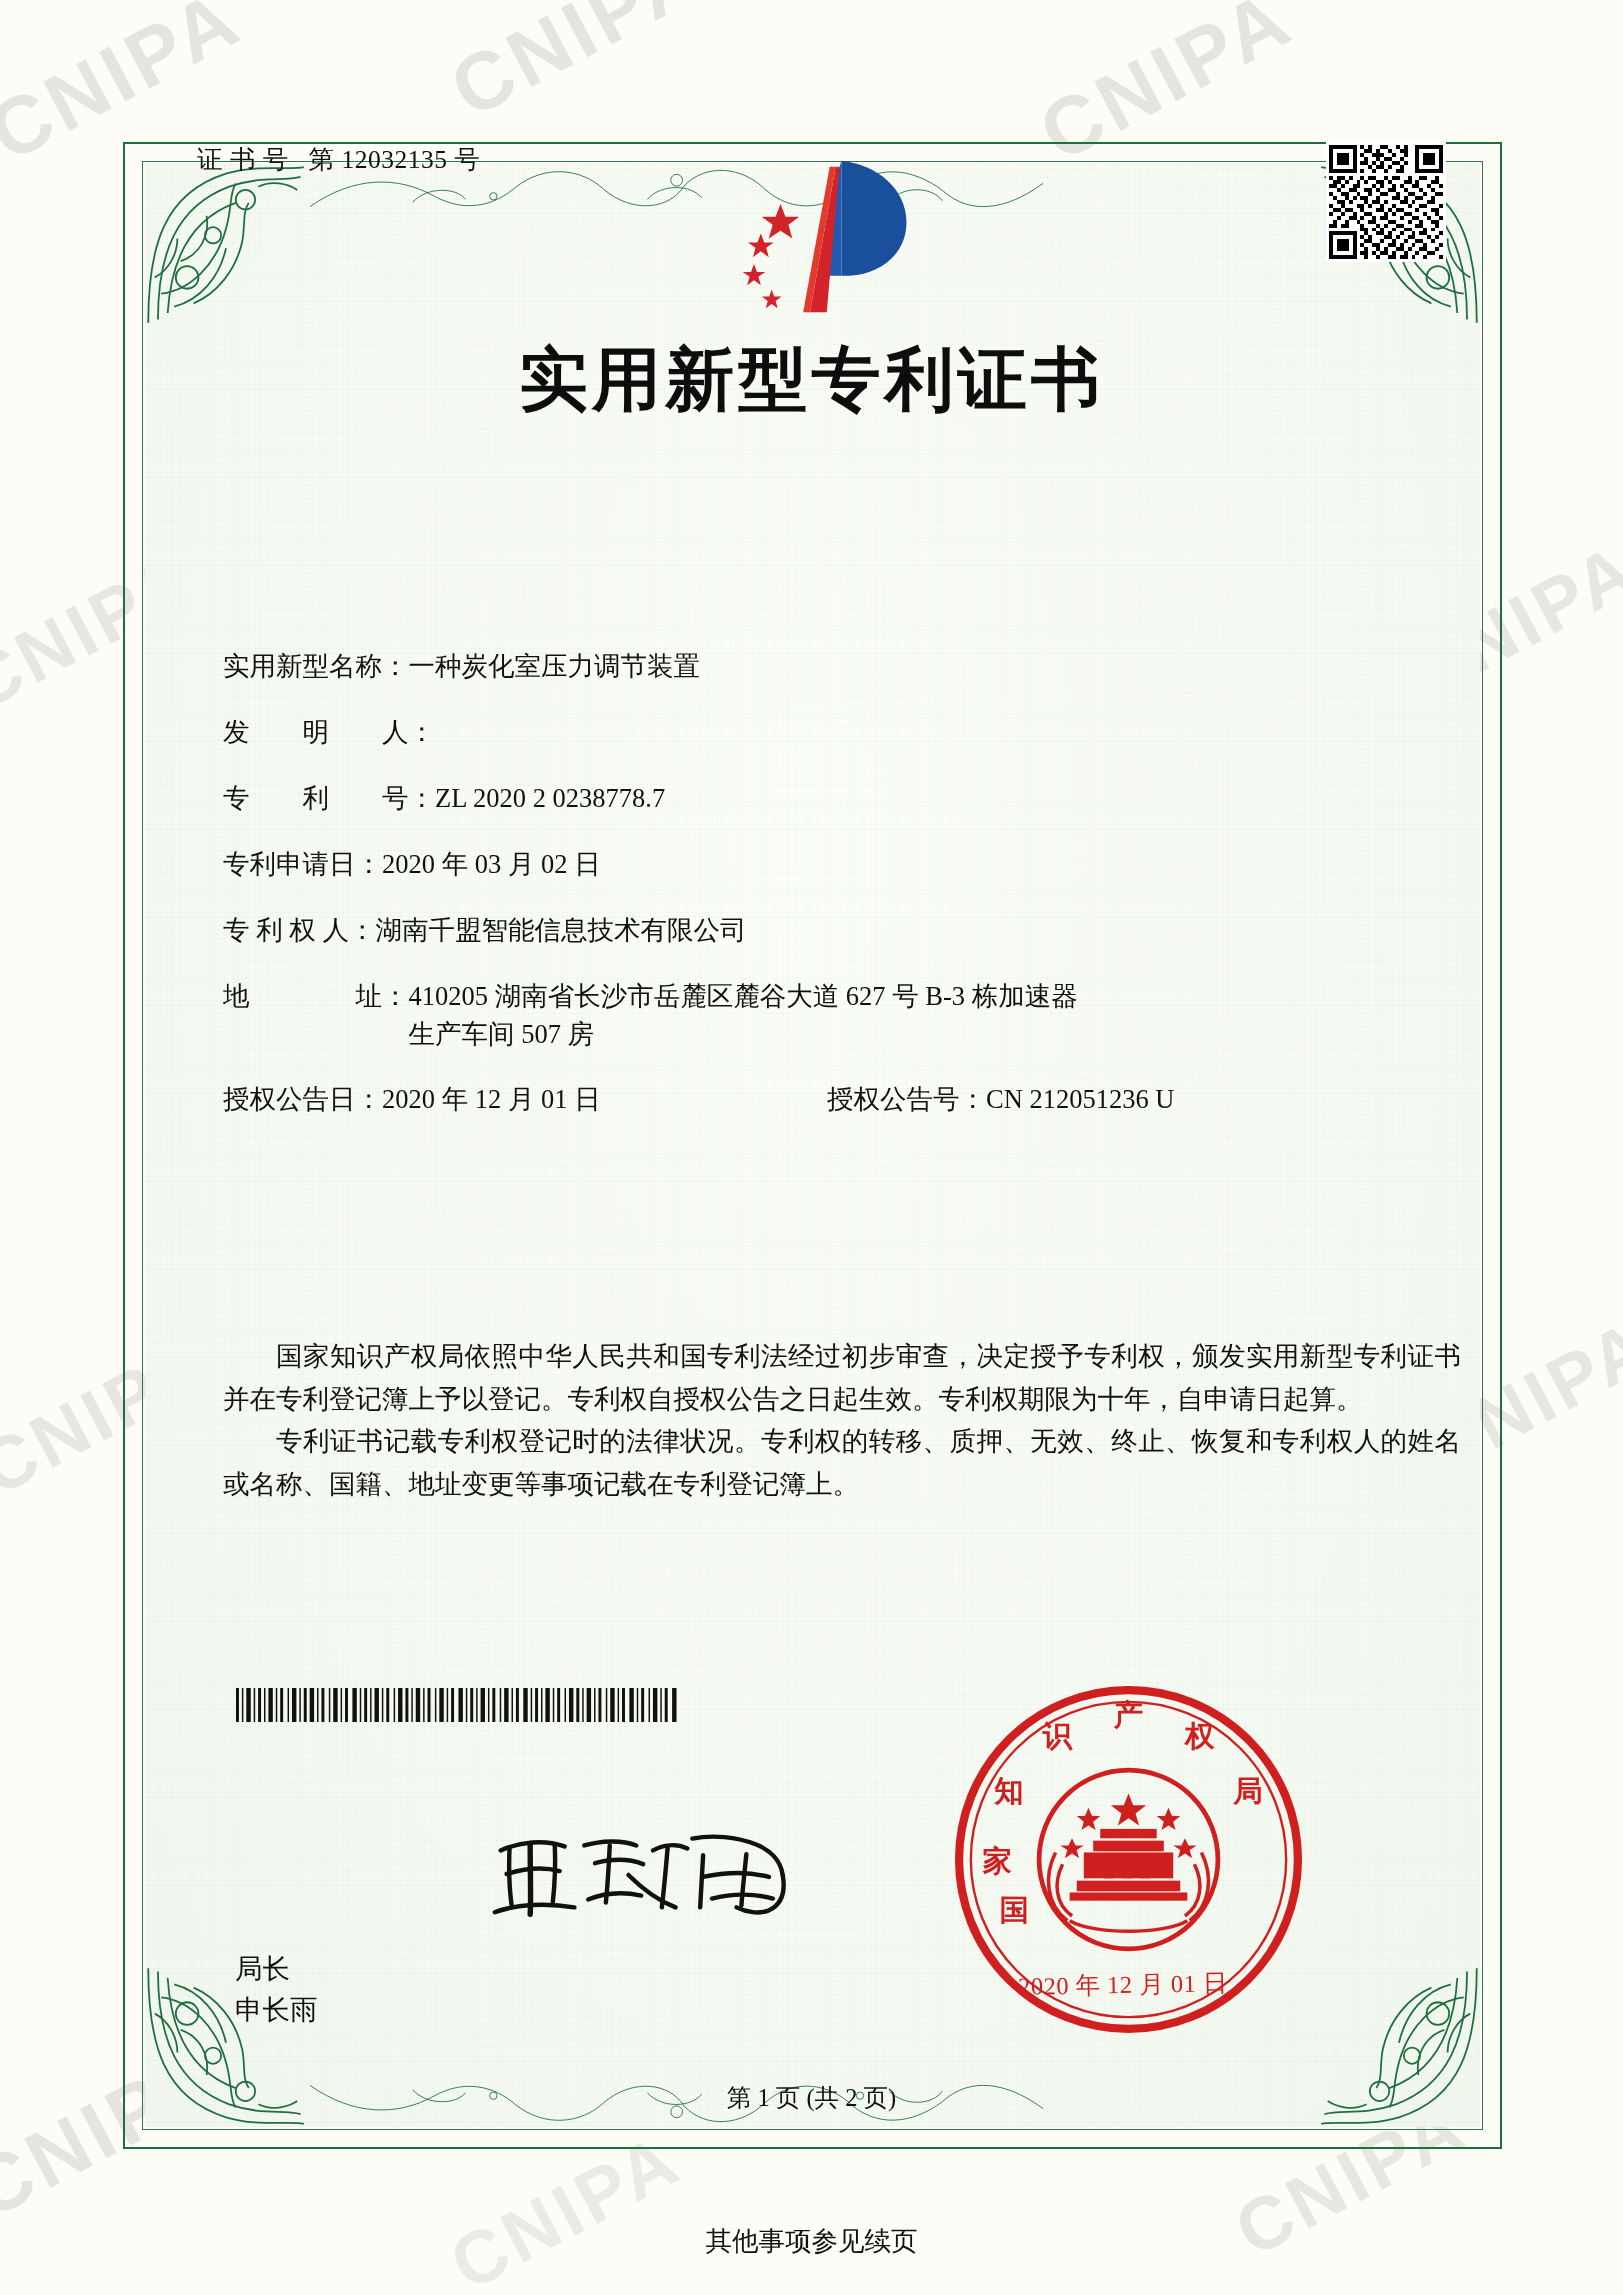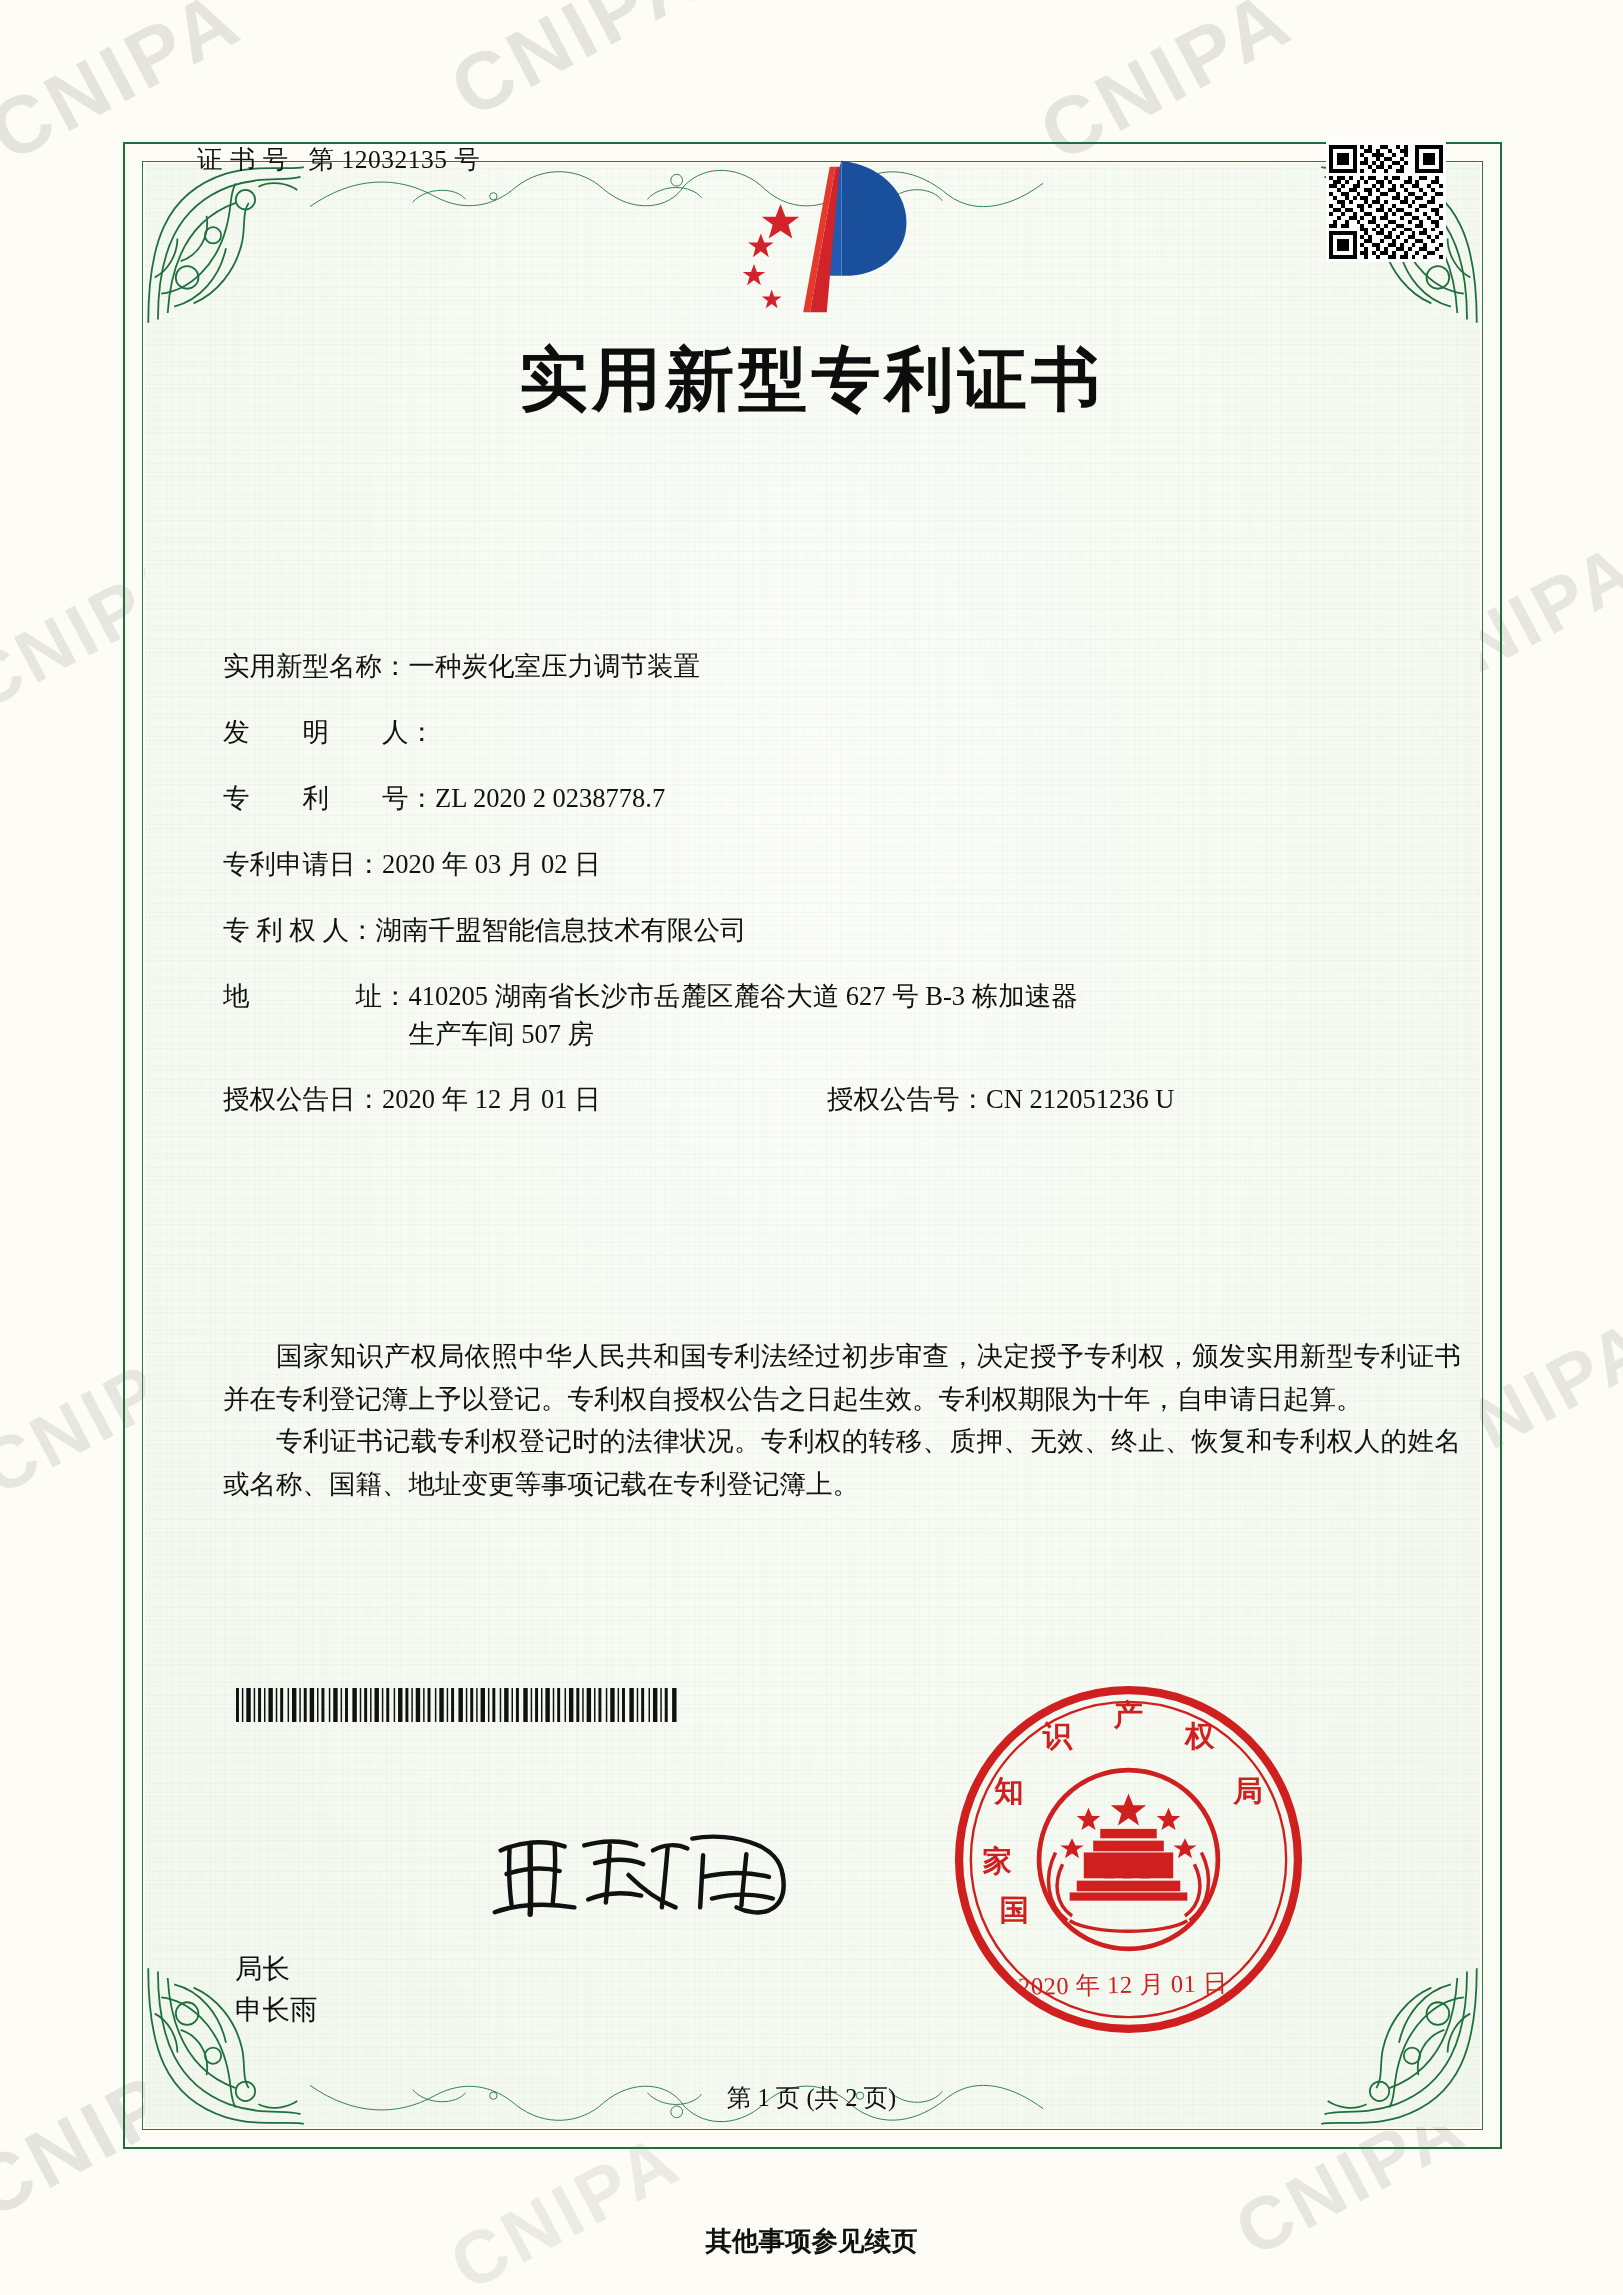--- a/index.html
+++ b/index.html
@@ -212,21 +212,21 @@
     text-align: center;
     font-size: 24.5px;
     color: #111;
   }
   .footer-note {
     position: absolute;
     left: 0; right: 0;
     top: 2223px;
     text-align: center;
     font-size: 26.5px;
-    font-weight: 700;
+    font-weight: 400;
     color: #111;
     z-index: 5;
   }
   
   .corner { position: absolute; width: 162px; height: 162px; z-index: 4; }
   .corner.tl { left: 21.6px; top: 21.6px; }
   .corner.tr { right: 21.6px; top: 21.6px; transform: scaleX(-1); }
   .corner.bl { left: 21.6px; bottom: 21.6px; transform: scaleY(-1); }
   .corner.br { right: 21.6px; bottom: 21.6px; transform: scale(-1,-1); }
   .edge-top, .edge-bottom {

